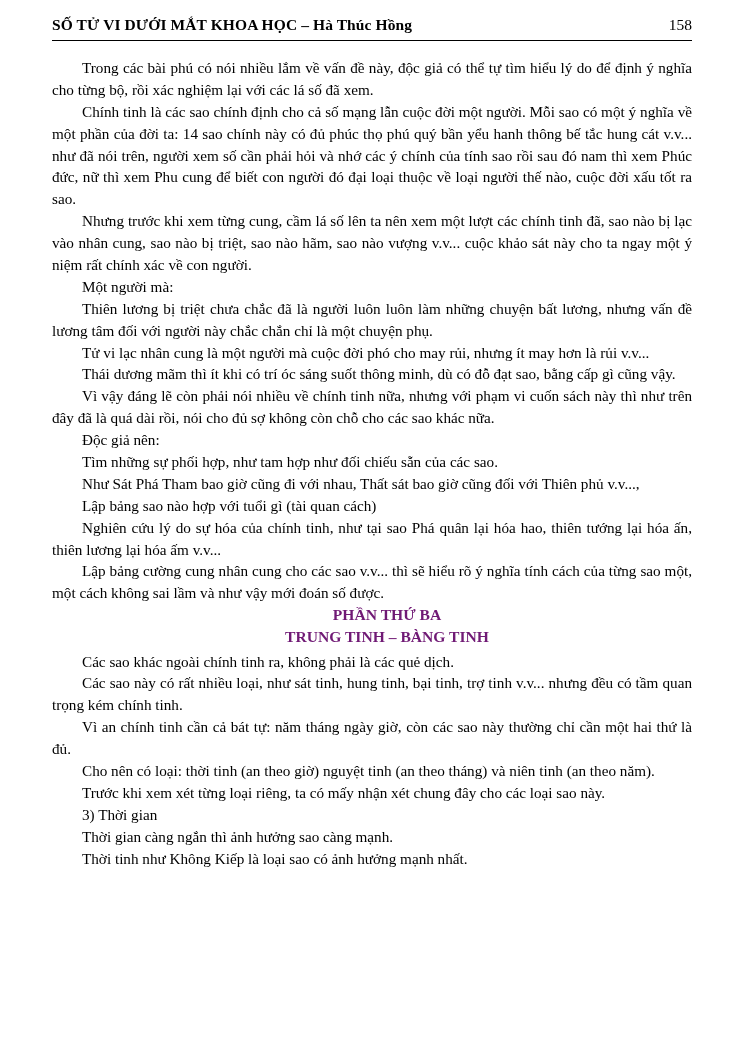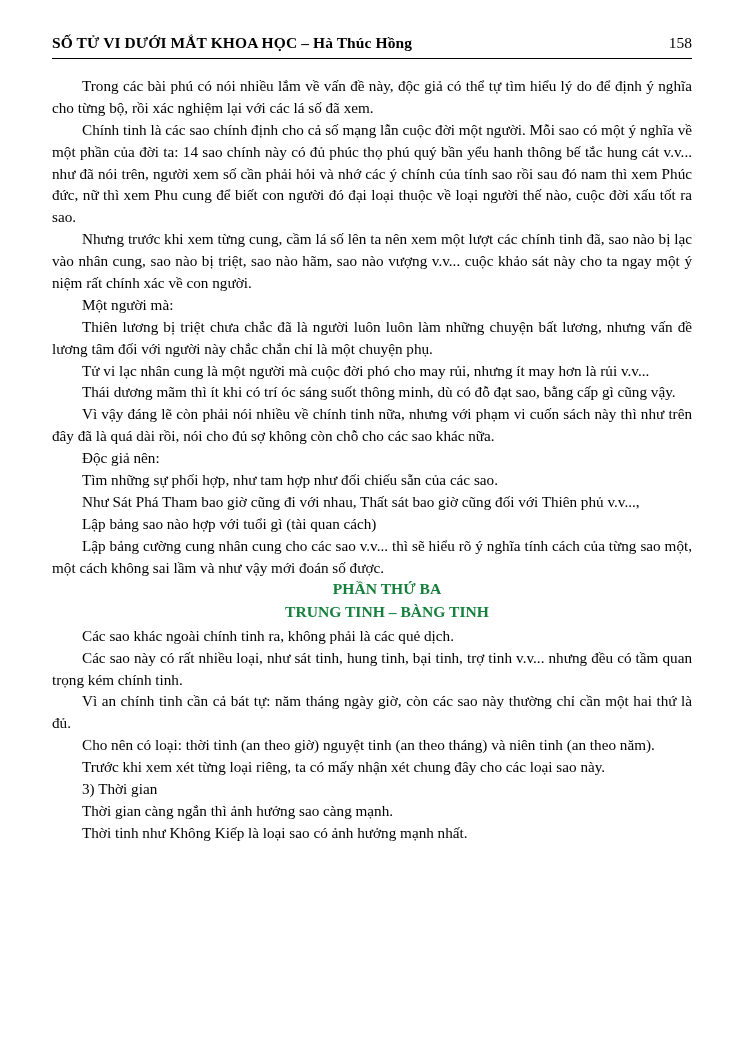--- a/index.html
+++ b/index.html
@@ -14,21 +14,21 @@
     color: #000000;
     position: relative;
     overflow: hidden;
   }
   .page {
     position: absolute;
     top: 0; left: 0;
     width: 744px;
     height: 1053px;
     box-sizing: border-box;
-    padding: 34px 52px 30px 52px;
+    padding: 16px 52px 30px 52px;
   }
   .header {
     display: flex;
     align-items: baseline;
     justify-content: space-between;
     border-bottom: 1.4px solid #000;
     padding-bottom: 6px;
     margin-bottom: 16px;
   }
   .header-title {
@@ -47,21 +47,21 @@
     line-height: 1.44;
     text-align: justify;
   }
   .body-text p {
     margin: 0;
     text-indent: 30px;
   }
   .section-title {
     text-align: center;
     font-weight: bold;
-    color: #15803d;
+    color: #701a75;
     font-size: 15.6px;
     line-height: 1.42;
     text-indent: 0;
     margin: 2px 0 0 0;
     font-family: Liberation Serif, serif;
   }
   .section-title.sub {
     margin-bottom: 2px;
   }
   .list-line {
@@ -84,20 +84,21 @@
     <p>Nhưng trước khi xem từng cung, cầm lá số lên ta nên xem một lượt các chính tinh đã, sao nào bị lạc vào nhân cung, sao nào bị triệt, sao nào hãm, sao nào vượng v.v... cuộc khảo sát này cho ta ngay một ý niệm rất chính xác về con người.</p>
     <p>Một người mà:</p>
     <p>Thiên lương bị triệt chưa chắc đã là người luôn luôn làm những chuyện bất lương, nhưng vấn đề lương tâm đối với người này chắc chắn chỉ là một chuyện phụ.</p>
     <p>Tử vi lạc nhân cung là một người mà cuộc đời phó cho may rủi, nhưng ít may hơn là rủi v.v...</p>
     <p>Thái dương mãm thì ít khi có trí óc sáng suốt thông minh, dù có đỗ đạt sao, bằng cấp gì cũng vậy.</p>
     <p>Vì vậy đáng lẽ còn phải nói nhiều về chính tinh nữa, nhưng với phạm vi cuốn sách này thì như trên đây đã là quá dài rồi, nói cho đủ sợ không còn chỗ cho các sao khác nữa.</p>
     <p>Độc giả nên:</p>
     <p>Tìm những sự phối hợp, như tam hợp như đối chiếu sẵn của các sao.</p>
     <p>Như Sát Phá Tham bao giờ cũng đi với nhau, Thất sát bao giờ cũng đối với Thiên phủ v.v...,</p>
     <p>Lập bảng sao nào hợp với tuổi gì (tài quan cách)</p>
+    <p>Nghiên cứu lý do sự hóa của chính tinh, như tại sao Phá quân lại hóa hao, thiên tướng lại hóa ấn, thiên lương lại hóa ấm v.v...</p>
     <p>Lập bảng cường cung nhân cung cho các sao v.v... thì sẽ hiểu rõ ý nghĩa tính cách của từng sao một, một cách không sai lầm và như vậy mới đoán số được.</p>
 
     <p class="section-title">PHẦN THỨ BA</p>
     <p class="section-title sub">TRUNG TINH – BÀNG TINH</p>
 
     <p>Các sao khác ngoài chính tinh ra, không phải là các quẻ dịch.</p>
     <p>Các sao này có rất nhiều loại, như sát tinh, hung tinh, bại tinh, trợ tinh v.v... nhưng đều có tầm quan trọng kém chính tinh.</p>
     <p>Vì an chính tinh cần cả bát tự: năm tháng ngày giờ, còn các sao này thường chỉ cần một hai thứ là đủ.</p>
     <p>Cho nên có loại: thời tinh (an theo giờ) nguyệt tinh (an theo tháng) và niên tinh (an theo năm).</p>
     <p>Trước khi xem xét từng loại riêng, ta có mấy nhận xét chung đây cho các loại sao này.</p>

